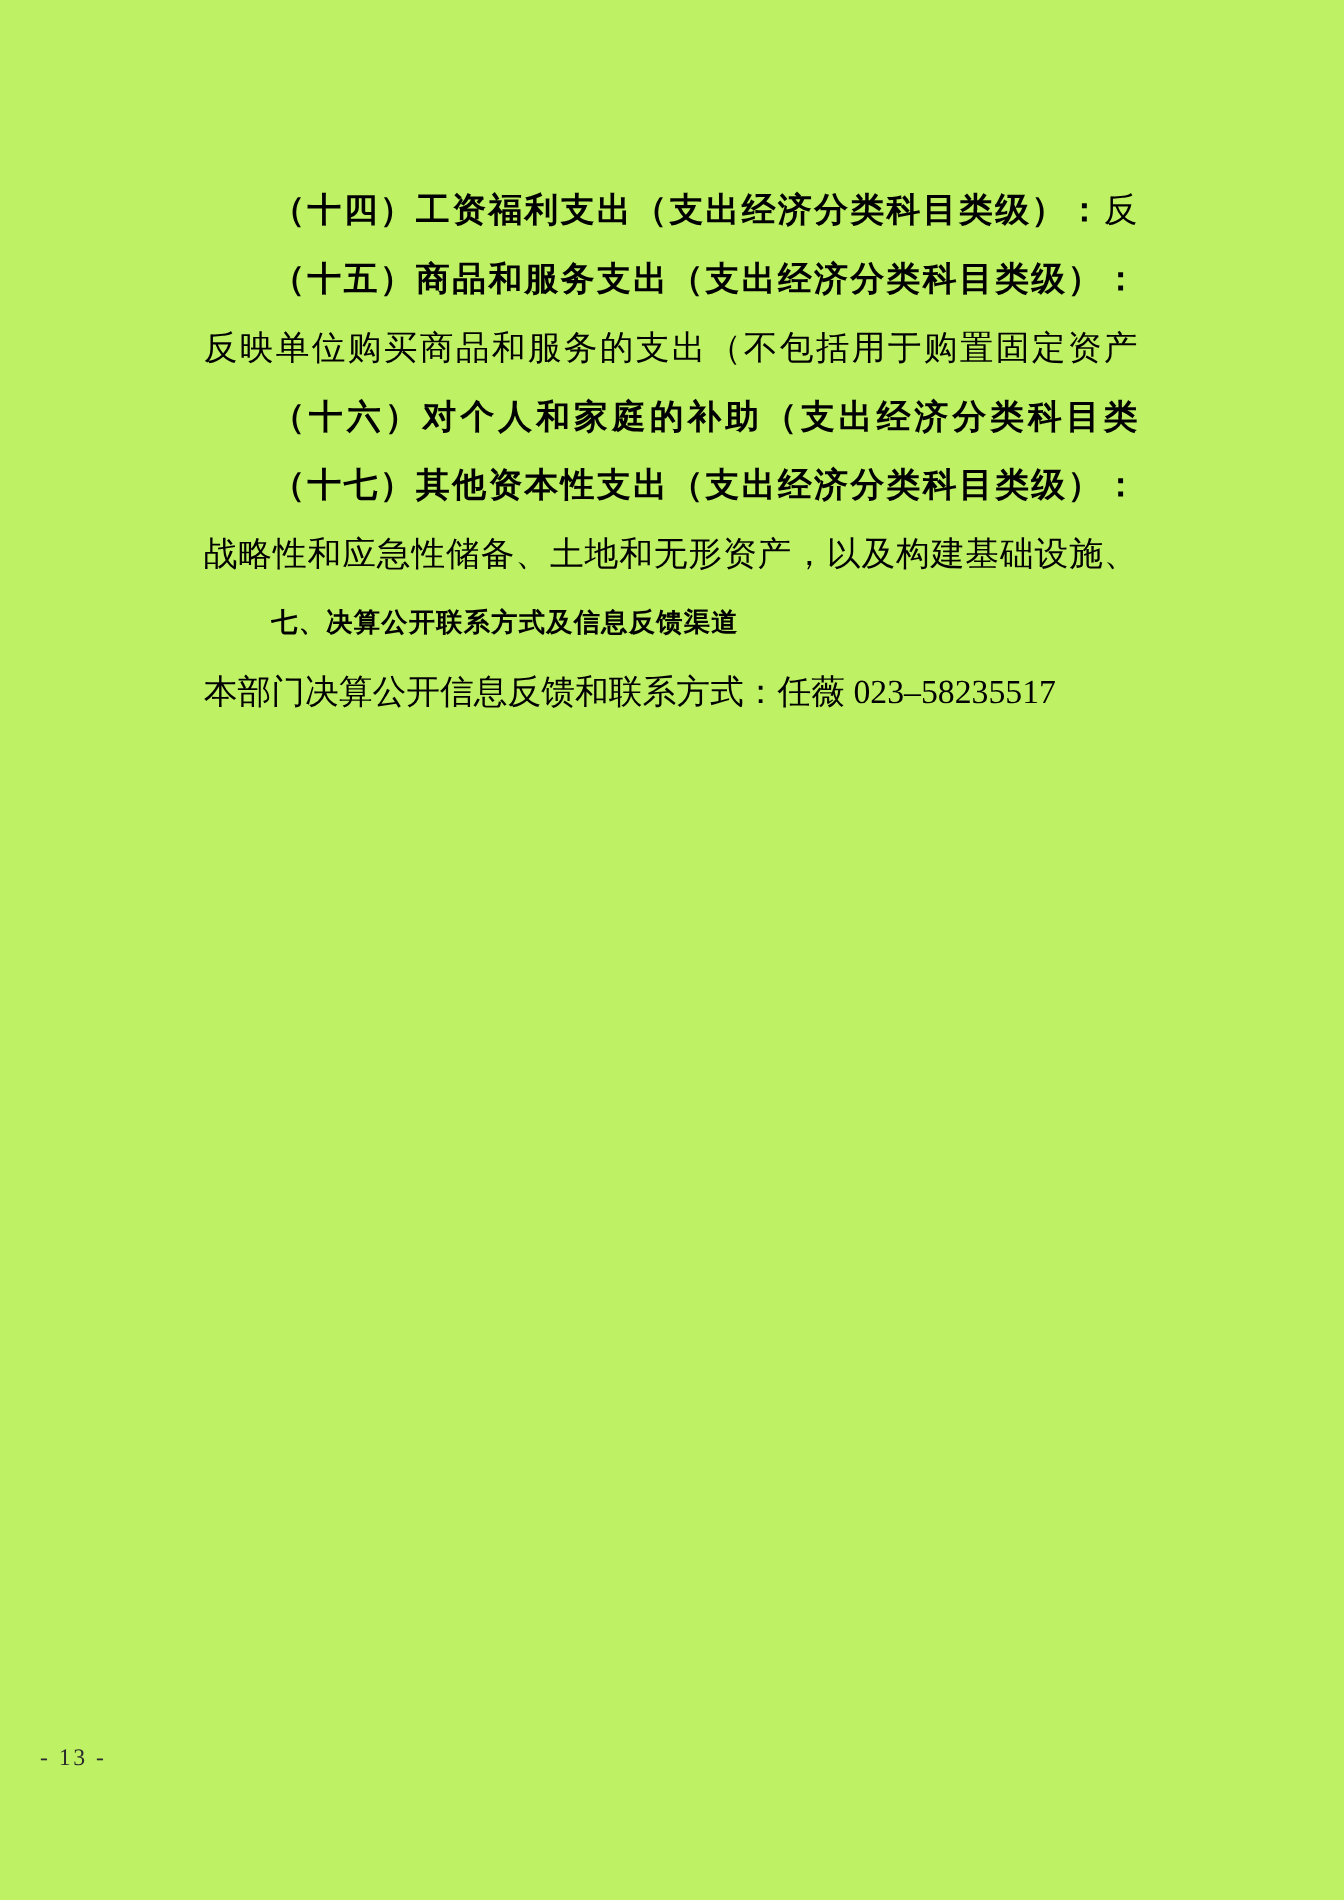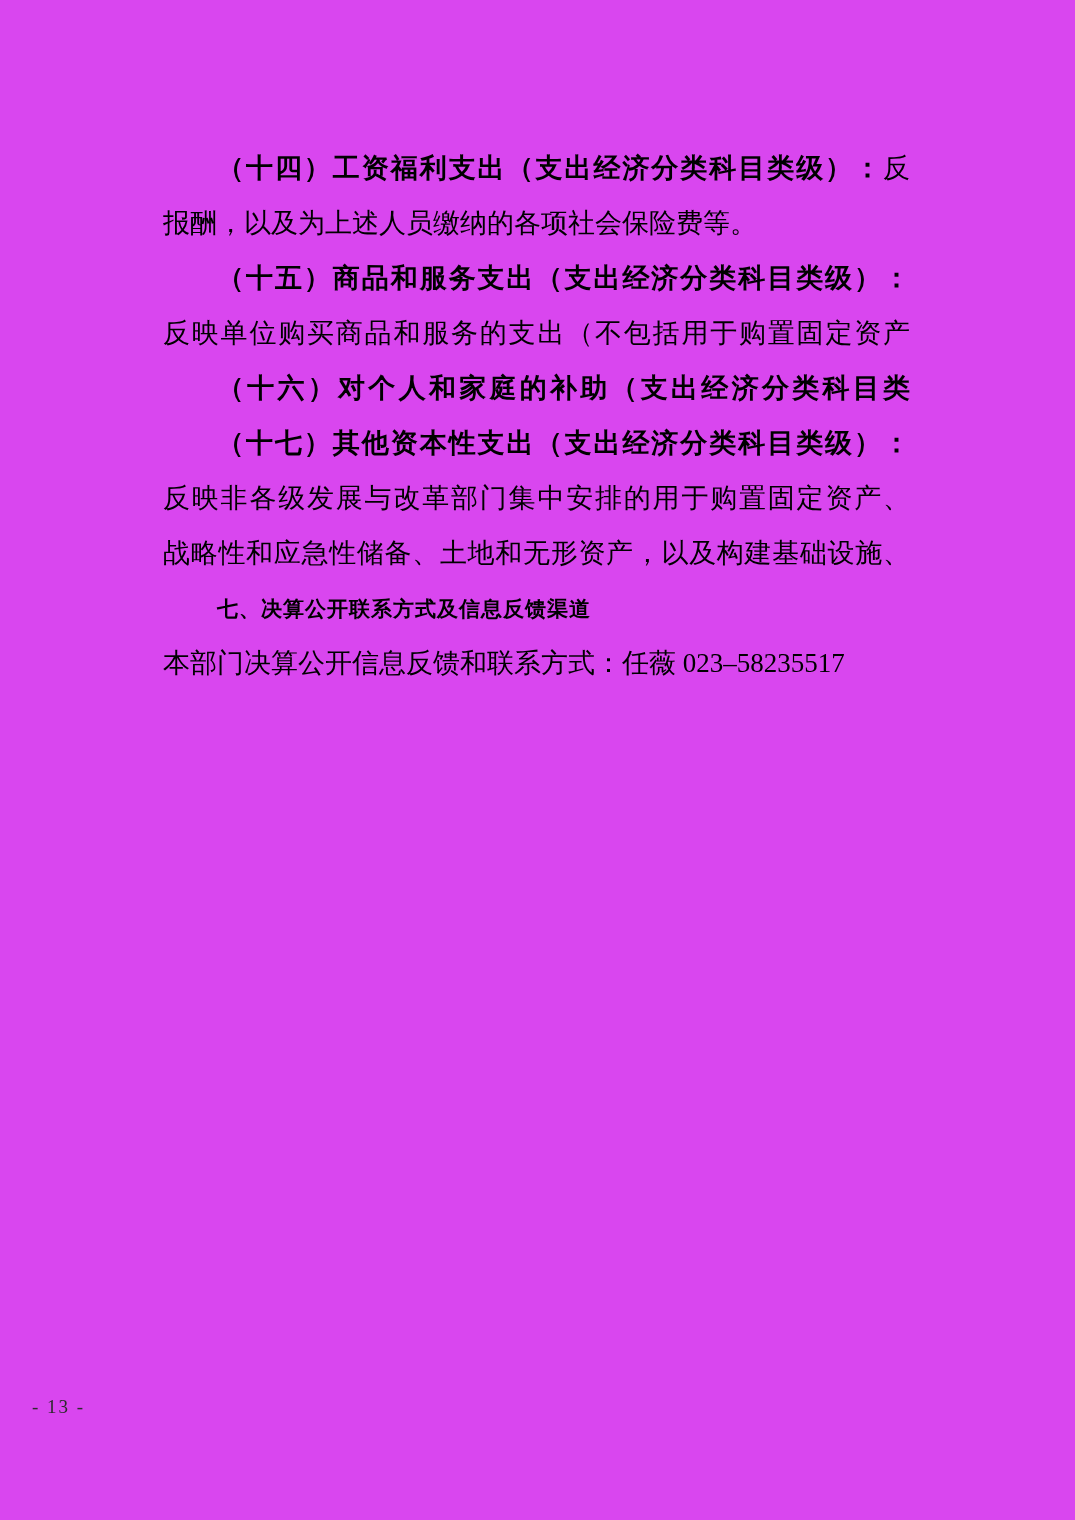--- a/index.html
+++ b/index.html
@@ -11,21 +11,21 @@
     height: 1520px;
     position: relative;
     background: #ffffff;
     color: #000000;
     font-family: "Liberation Serif", "DejaVu Serif", serif;
     overflow: hidden;
   }
   .doc-page {
     position: absolute;
     inset: 0;
-    background: #d946ef;
+    background: #bef264;
   }
   .doc-body {
     position: absolute;
     left: 163px;
     top: 141px;
     width: 747px;
   }
   .line {
     font-size: 27px;
     line-height: 55px;
@@ -64,26 +64,24 @@
     letter-spacing: 2px;
     margin-left: 28px;
   }
 </style>
 </head>
 <body>
 
 <div class="doc-page">
   <div class="doc-body">
       <div class="line fill indent"><span class="seg-bold">（十四）工资福利支出（支出经济分类科目类级）：</span><span class="seg-regular">反</span></div>
-      <div class="line"><span class="seg-regular">报酬，以及为上述人员缴纳的各项社会保险费等。</span></div>
       <div class="line fill indent"><span class="seg-bold">（十五）商品和服务支出（支出经济分类科目类级）：</span></div>
       <div class="line fill"><span class="seg-regular">反映单位购买商品和服务的支出（不包括用于购置固定资产</span></div>
       <div class="line fill indent"><span class="seg-bold">（十六）对个人和家庭的补助（支出经济分类科目类</span></div>
       <div class="line fill indent"><span class="seg-bold">（十七）其他资本性支出（支出经济分类科目类级）：</span></div>
-      <div class="line fill"><span class="seg-regular">反映非各级发展与改革部门集中安排的用于购置固定资产、</span></div>
       <div class="line fill"><span class="seg-regular">战略性和应急性储备、土地和无形资产，以及构建基础设施、</span></div>
       <div class="line indent heading"><span class="seg-bold">七、决算公开联系方式及信息反馈渠道</span></div>
       <div class="line"><span class="seg-regular">本部门决算公开信息反馈和联系方式：任薇 023–58235517</span></div>
     </div>
   <div class="footer">
     <span>- 13 -</span>
   </div>
 </div>
 
 </body></html>

